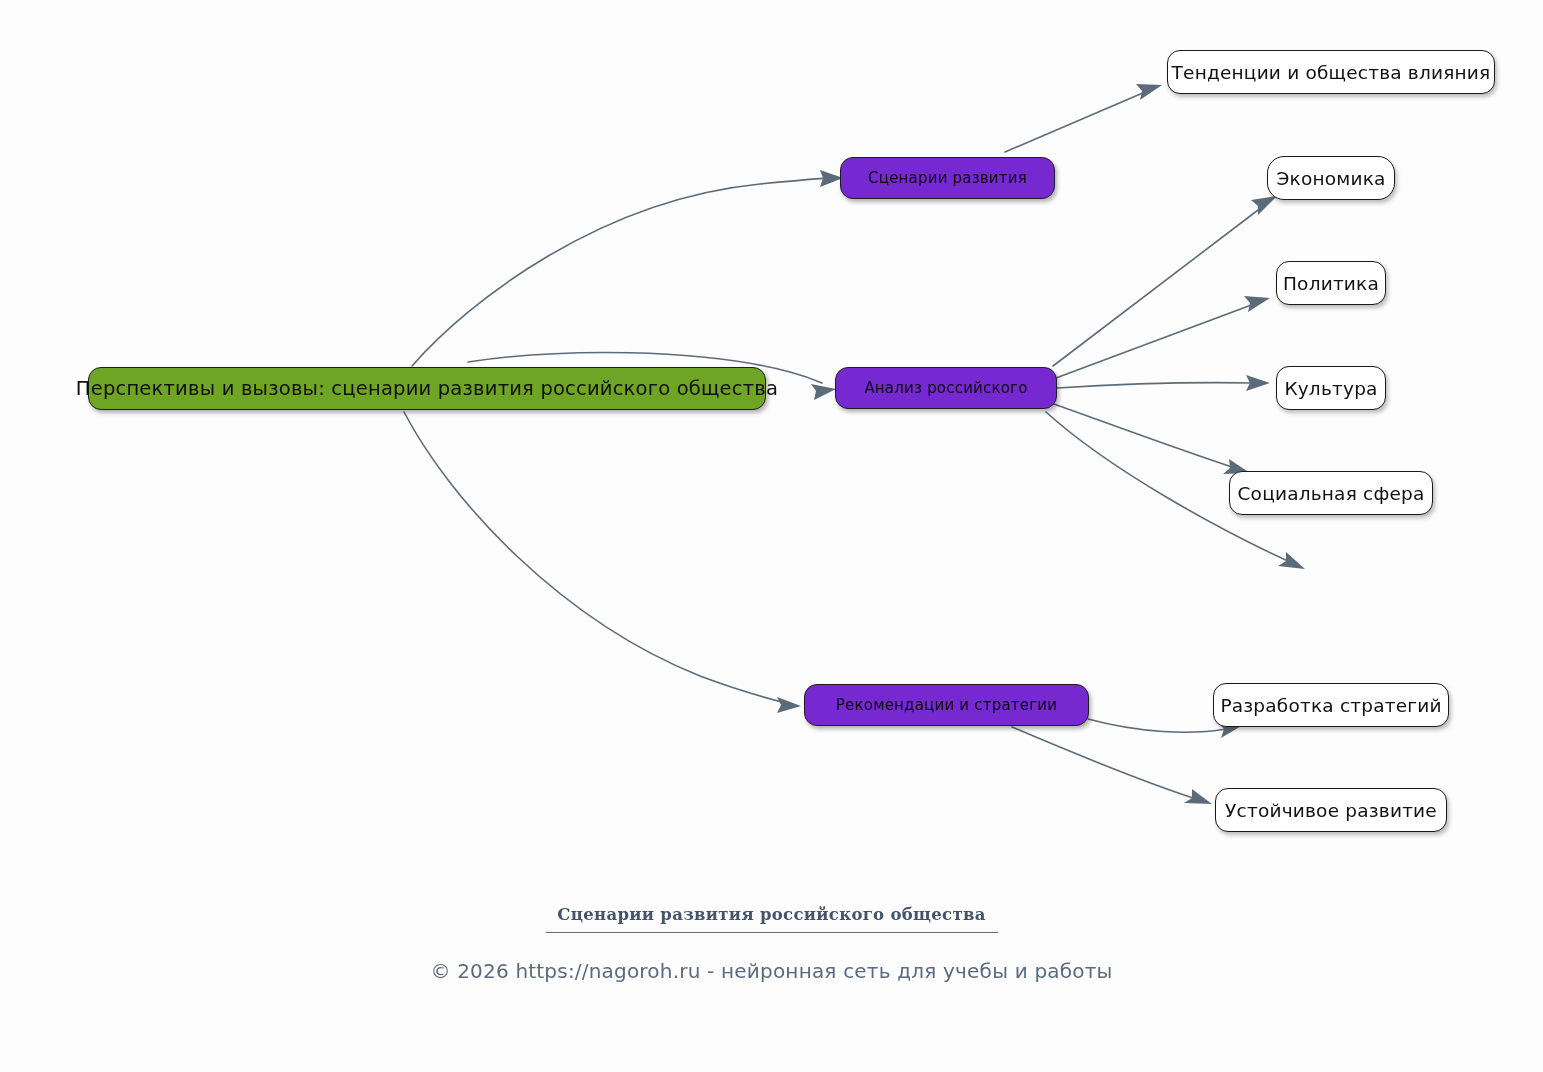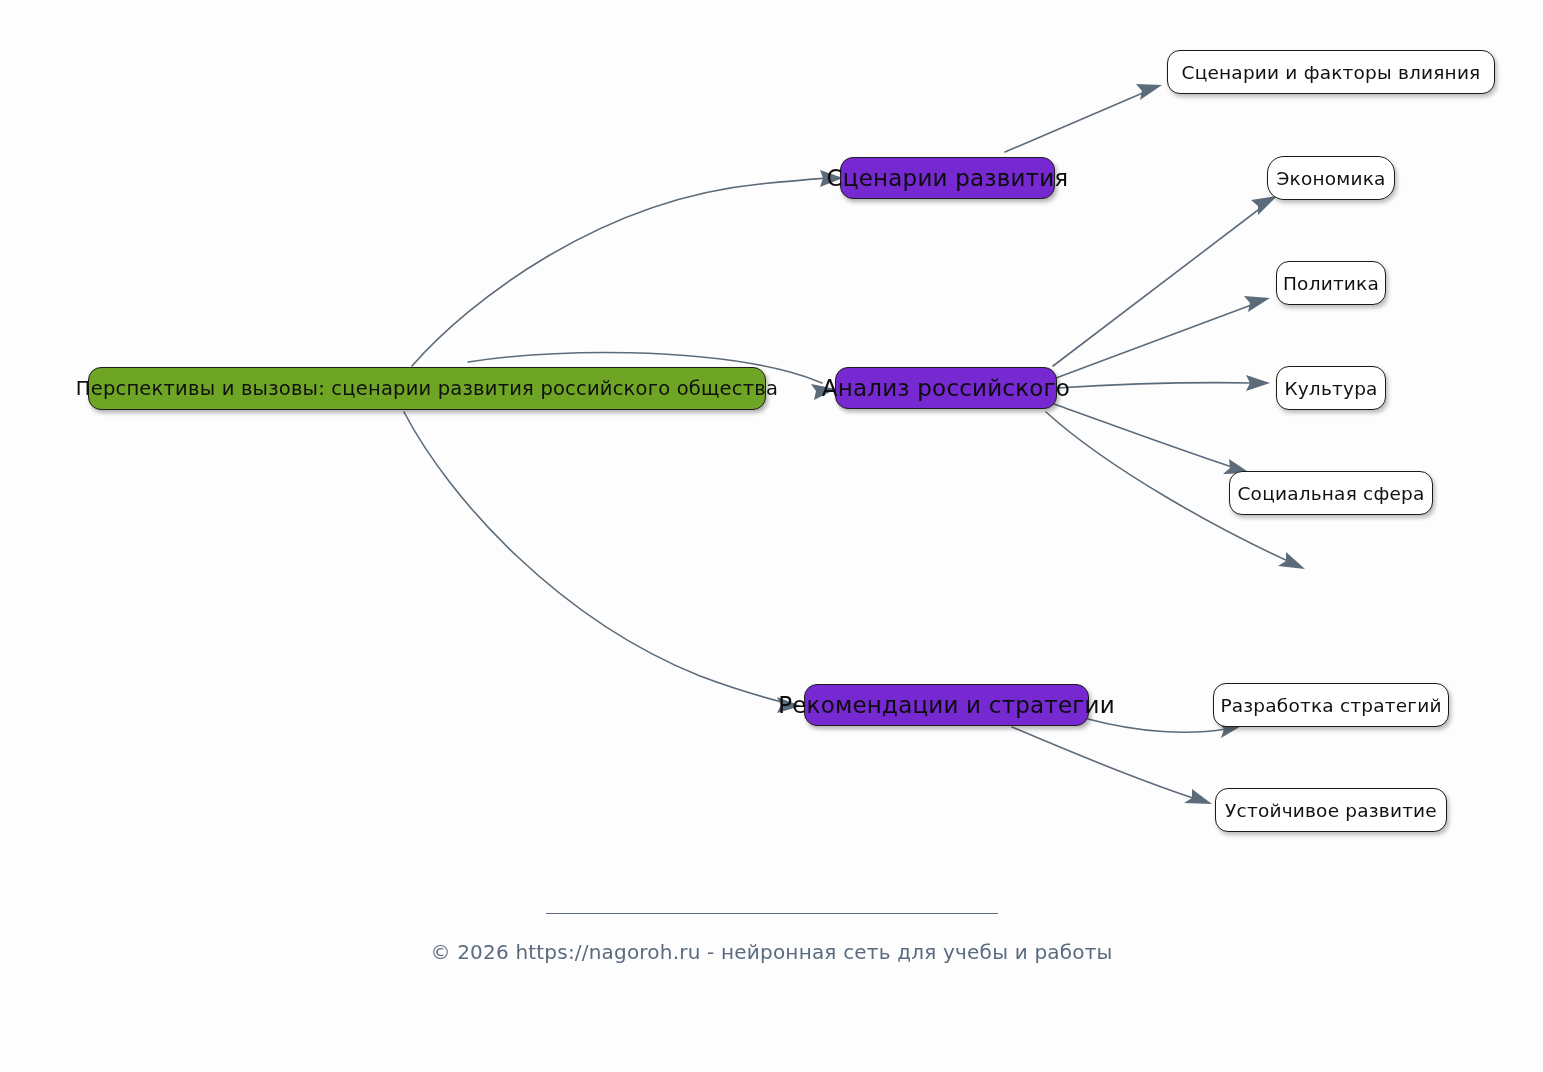--- a/index.html
+++ b/index.html
@@ -75,21 +75,21 @@
     font-size: 19.5px;
     box-shadow: 2px 3px 4px rgba(0,0,0,0.30);
     padding: 0 14px;
     margin-left: 41px;
   }
 
   .node-branch {
     background: #7628d1;
     border: 1.5px solid #1d1d1d;
     color: #0c0c0c;
-    font-size: 23px;
+    font-size: 15px;
     box-shadow: 2px 3px 4px rgba(0,0,0,0.30);
     padding: 0 16px;
   }
 
   .node-leaf {
     background: #ffffff;
     border: 1.5px solid #1a1a1a;
     color: #111111;
     font-size: 18.5px;
     box-shadow: 2px 3px 4px rgba(0,0,0,0.26);
@@ -202,21 +202,21 @@
 
     <div class="node node-branch" style="left:835px; top:367px; width:222px; height:42px;">
       <span>Анализ российского</span>
     </div>
 
     <div class="node node-branch" style="left:804px; top:684px; width:285px; height:42px;">
       <span>Рекомендации и стратегии</span>
     </div>
 
     <div class="node node-leaf" style="left:1167px; top:50px; width:328px; height:44px;">
-      <span>Сценарии и факторы влияния</span>
+      <span>Тенденции и общества влияния</span>
     </div>
 
     <div class="node node-leaf" style="left:1267px; top:156px; width:128px; height:44px;border-radius:17px;">
       <span>Экономика</span>
     </div>
 
     <div class="node node-leaf" style="left:1276px; top:261px; width:110px; height:44px;">
       <span>Политика</span>
     </div>
 
@@ -233,17 +233,18 @@
       <span>Устойчивое развитие</span>
     </div>
 
     <div class="node node-leaf" style="left:1213px; top:683px; width:236px; height:44px;">
       <span>Разработка стратегий</span>
     </div>
 
   </div>
 
   <div id="footer">
+    <div id="footer-caption">Сценарии развития российского общества</div>
     <div id="footer-divider"></div>
     <div id="footer-credit">© 2026 https://nagoroh.ru - нейронная сеть для учебы и работы</div>
   </div>
 
 </div>
 
 </body></html>

